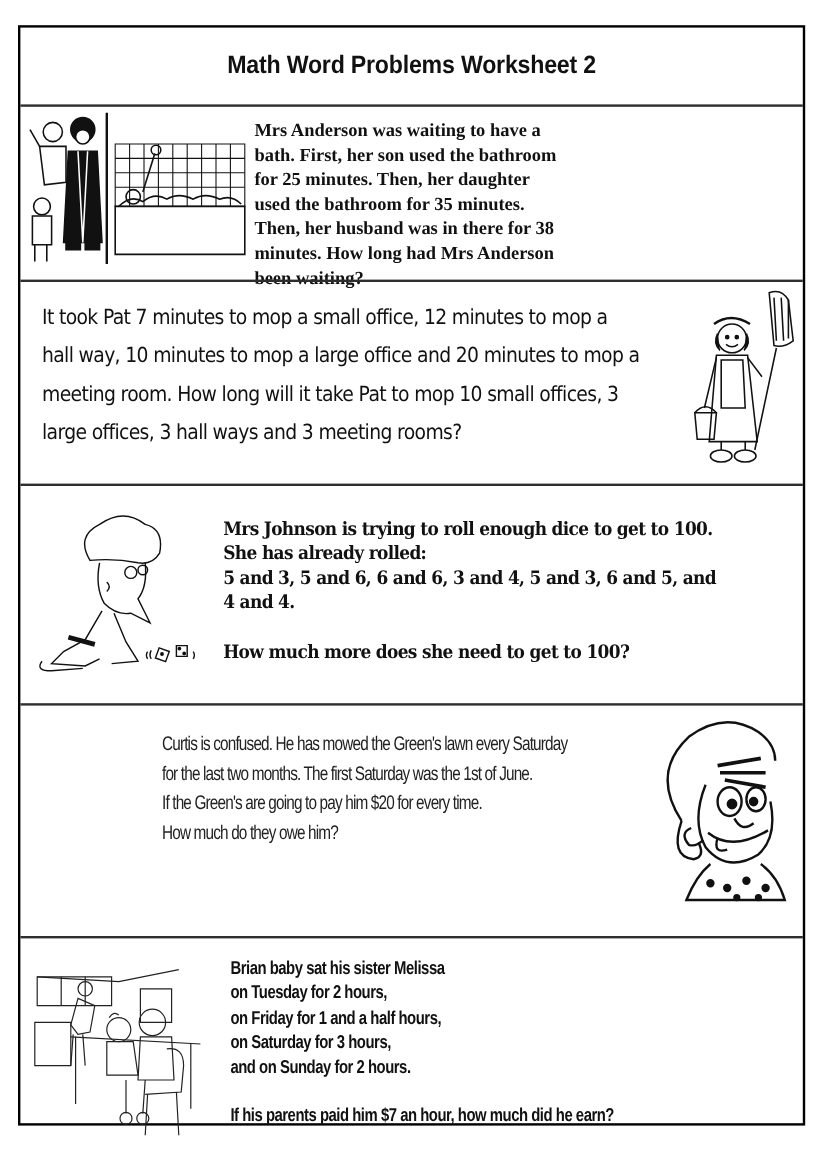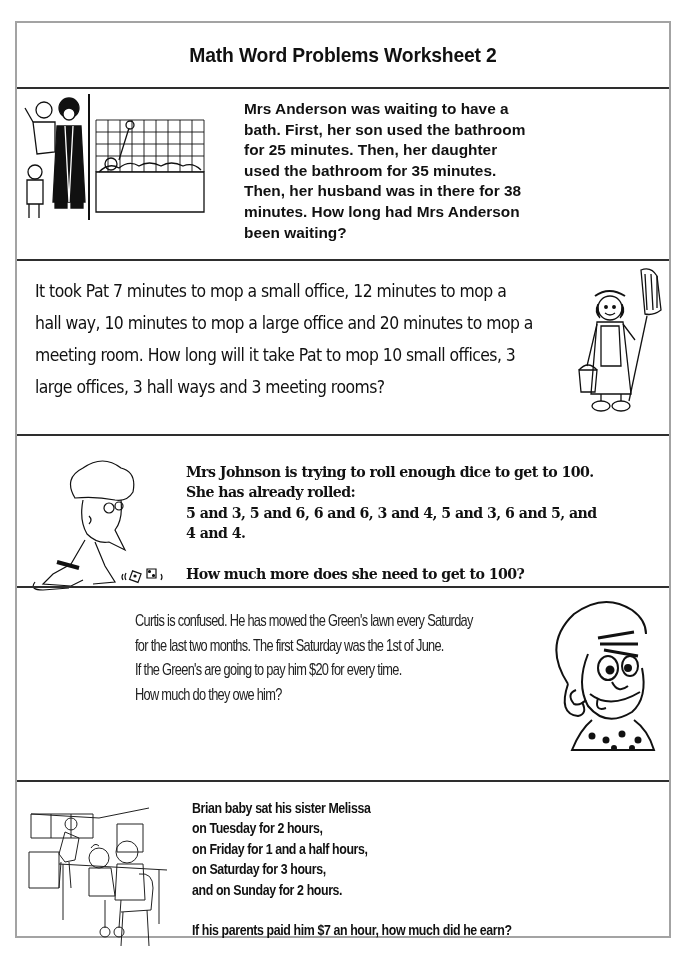--- a/index.html
+++ b/index.html
@@ -1,40 +1,40 @@
 <!DOCTYPE html>
 <html><head>
 <meta charset="utf-8">
 <style>
   html, body { margin: 0; padding: 0; background: #ffffff; }
   body { width: 685px; height: 970px; position: relative; overflow: hidden; color: #111; }
   .sheet {
     position: absolute; left: 15px; top: 21px; width: 652px; height: 913px;
-    border: 2px solid #a3a3a3; box-sizing: content-box;
+    border: 2px solid #000000; box-sizing: content-box;
   }
   .section { position: absolute; left: 0; width: 652px; border-top: 2px solid #2e2e2e; box-sizing: border-box; }
   .title-box { position: absolute; left: 0; top: 0; width: 652px; height: 64px; display: flex; align-items: center; justify-content: center; }
   .title {
     font-family: "Liberation Sans", sans-serif; font-weight: bold; font-size: 21px;
     letter-spacing: -0.2px; transform: scaleX(0.92); color: #111;
   }
   .txt { position: absolute; white-space: pre-line; color: #111; }
 
   
   .p1 { top: 64px; height: 163px; }
-  .p1 .txt { left: 195px; top: 10px; font-family: Liberation Sans, sans-serif; font-weight: bold; font-size: 15.4px; line-height: 20.6px; margin-left: 32px; }
+  .p1 .txt { left: 195px; top: 10px; font-family: Liberation Serif, serif; font-weight: bold; font-size: 15.4px; line-height: 20.6px; }
   .p1 .ill { position: absolute; left: 2px; top: 3px; width: 188px; height: 130px; }
 
   
-  .p2 { top: 236px; height: 163px; }
+  .p2 { top: 210px; height: 163px; }
   .p2 .txt { left: 18px; top: 14px; font-family: "DejaVu Sans", sans-serif; font-size: 17.4px; line-height: 32px; letter-spacing: -0.6px; transform: scaleX(0.9); transform-origin: left top; width: 620px; }
   .p2 .ill { position: absolute; left: 560px; top: 5px; width: 88px; height: 152px; }
 
   
-  .p3 { top: 411px; height: 173px; }
+  .p3 { top: 380px; height: 173px; }
   .p3 .txt { left: 169px; top: 26px; font-family: "DejaVu Serif", serif; font-weight: bold; font-size: 15.4px; line-height: 20.4px; letter-spacing: -0.6px; transform: scaleX(0.92); transform-origin: left top; }
   .p3 .ill { position: absolute; left: 6px; top: 20px; width: 158px; height: 140px; }
 
   
   .p4 { top: 563px; height: 229px; }
   .p4 .txt { left: 118px; top: 20px; font-family: "Liberation Sans", sans-serif; font-size: 16.4px; line-height: 24.6px; letter-spacing: -0.9px; transform: scaleX(0.78); transform-origin: left top; color: #222; width: 560px; }
   .p4 .ill { position: absolute; left: 525px; top: 10px; width: 122px; height: 155px; }
 
   
   .p5 { top: 740px; height: 173px; margin-top: 17px; }

